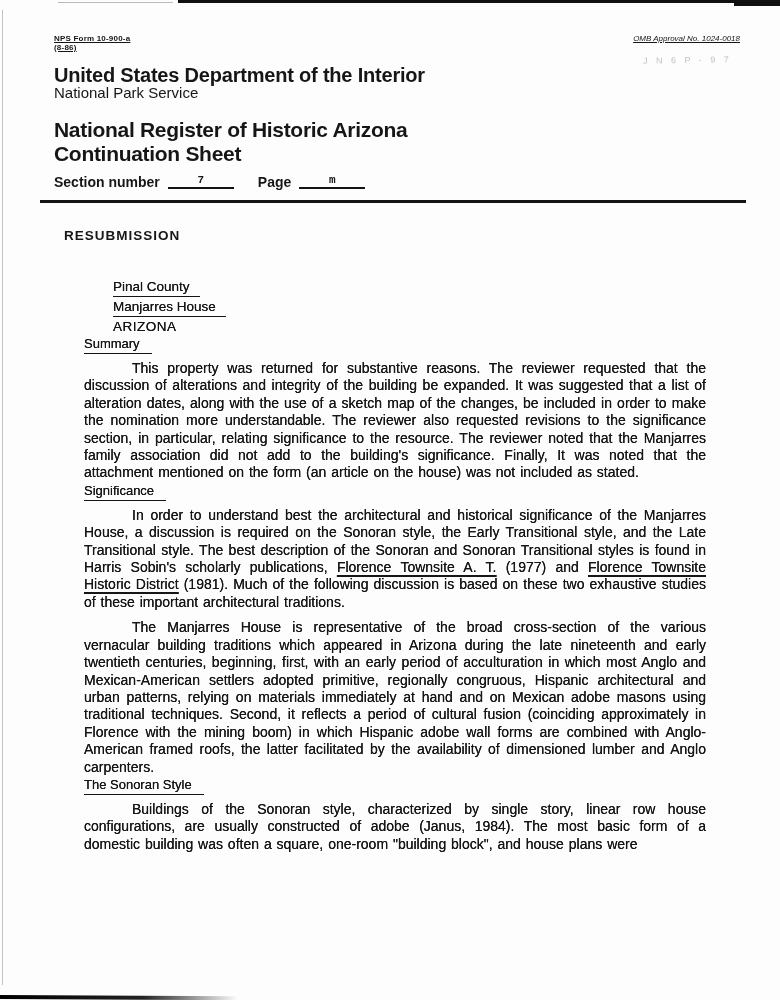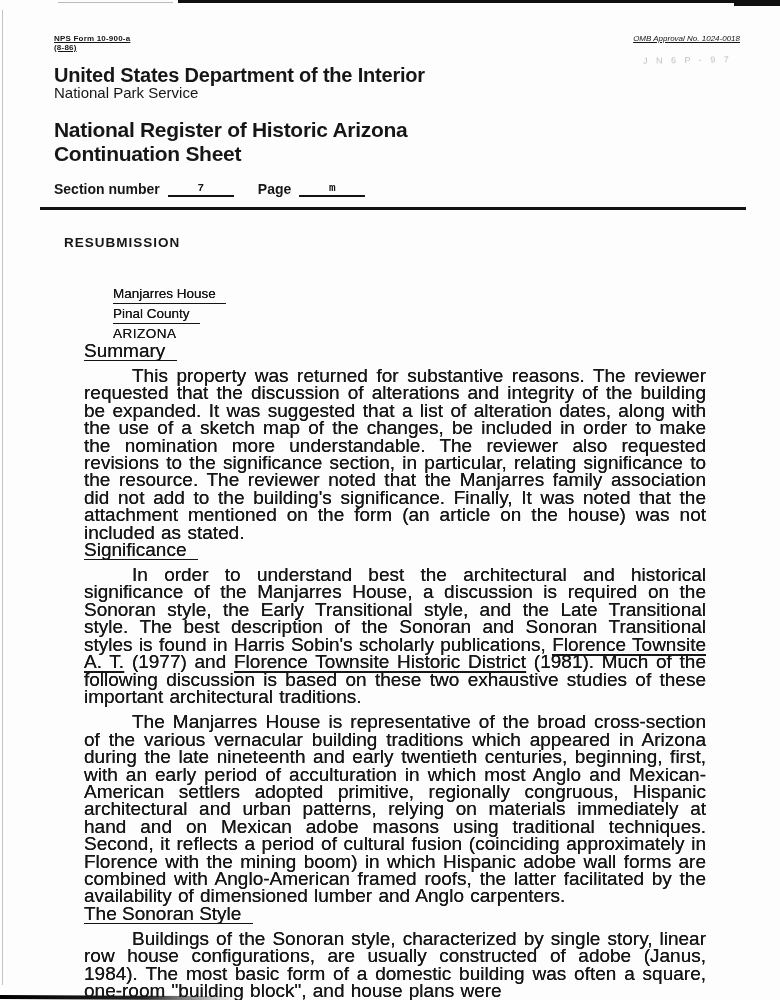--- a/index.html
+++ b/index.html
@@ -25,21 +25,21 @@
   .omb{font-size:8px;font-style:italic;line-height:9px;}
   .stamp{
     position:absolute;top:55px;right:48px;font-size:9px;letter-spacing:3px;
     opacity:.28;filter:blur(.5px);transform:rotate(-1deg);white-space:nowrap;
   }
   .dept{margin:14px 0 0 0;font-size:20px;font-weight:bold;letter-spacing:-.2px;line-height:18px;}
   .nps{font-size:15px;line-height:18px;}
 
   .doc-title{margin-top:16px;font-size:21px;font-weight:bold;line-height:24px;letter-spacing:-.3px;}
 
-  .section-line{margin-top:15px;font-size:14px;font-weight:bold;display:flex;align-items:flex-end;}
+  .section-line{margin-top:8px;font-size:14px;font-weight:bold;display:flex;align-items:flex-start;}
   .blank{
     display:inline-block;min-width:66px;border-bottom:2px solid #141414;
     text-align:center;font-size:11px;line-height:13px;margin-left:8px;
     font-family:"Liberation Mono","DejaVu Sans Mono",monospace;font-weight:bold;
   }
   .page-label{margin-left:24px;}
 
   .rule{margin-top:10px;margin-left:-14px;width:706px;height:3px;background:#141414;}
 
   .banner{margin-top:24px;width:620px;margin-left:10px;
@@ -47,27 +47,27 @@
   .banner .l1{letter-spacing:1px;}
   .banner .l2{word-spacing:5px;letter-spacing:.3px;}
 
   .property{margin-top:34px;margin-left:59px;font-size:13.5px;line-height:17px;
     text-shadow:0 0 .3px currentColor;}
   .property .uline{display:inline-block;border-bottom:1.5px solid #141414;
     padding:0 10px 1px 0;margin-bottom:1px;}
   .property .state{letter-spacing:.5px;}
 
   .body-text{margin-left:30px;width:622px;text-shadow:0 0 .3px currentColor;}
-  h3.sec-h{margin:0;font-size:19px;font-weight:normal;line-height:17px;}
+  h3.sec-h{margin:0;font-size:13px;font-weight:normal;line-height:17px;}
   h3.sec-h .hspan{display:inline-block;border-bottom:1.5px solid #141414;
     padding:0 12px 1px 0;}
   .mt-summary{margin-top:38px;}
   .mt-sig{margin-top:16px;}
   .mt-son{margin-top:14px;margin-left:49px;}
-  p.para{margin:6px 0 0 0;font-size:19px;line-height:17.4px;
+  p.para{margin:6px 0 0 0;font-size:14px;line-height:17.4px;
     text-align:justify;text-indent:48px;word-spacing:1px;}
   p.para + p.para{margin-top:8px;}
   .u{text-decoration:underline;text-underline-offset:2.5px;text-decoration-thickness:1.5px;}
 </style>
 </head>
 <body>
 
 <div class="page">
 
   <div class="art-top"></div>
@@ -103,22 +103,22 @@
       <span class="blank">m</span>
     </div>
 
     <div class="rule"></div>
 
     <div class="banner">
       <div class="l1">RESUBMISSION</div>
     </div>
 
     <div class="property">
+      <div><span class="uline">Pinal County</span></div>
       <div><span class="uline">Manjarres House</span></div>
-      <div><span class="uline">Pinal County</span></div>
       <div class="state">ARIZONA</div>
     </div>
 
     <div class="body-text">
 
       <h3 class="sec-h mt-summary">
         <span class="hspan">Summary</span>
       </h3>
       <p class="para"><span>This property was returned for substantive reasons.  The reviewer requested that the discussion of alterations and integrity of the building be expanded.  It was suggested that a list of alteration dates, along with the use of a sketch map of the changes, be included in order to make the nomination more understandable.  The reviewer also requested revisions to the significance section, in particular, relating significance to the resource.  The reviewer noted that the Manjarres family association did not add to the building's significance.  Finally, It was noted that the attachment mentioned on the form (an article on the house) was not included as stated.</span></p>
 

